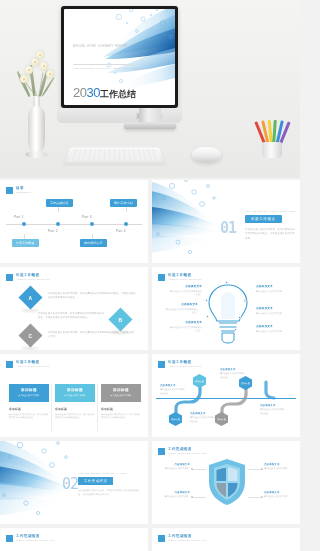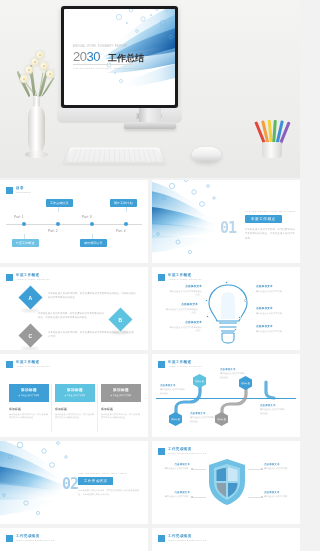--- a/index.html
+++ b/index.html
@@ -75,23 +75,23 @@
   .watermark{
     position:absolute; left:0; right:0; top:113px; text-align:center;
     font-size:5.5px; color:#9a9a9a; letter-spacing:1.6px;
   }
 
   
   .wave-art{ position:absolute; right:-4px; top:-6px; width:78px; height:108px; }
   .scr-title{ position:absolute; left:9px; top:36px; }
   .scr-eyebrow{ font-size:2.6px; color:#b9b9b9; letter-spacing:.4px; margin-bottom:1px; }
   .scr-main{ display:flex; align-items:baseline; }
-  .scr-y1{ font-size:13px; color:#8d8d8d; font-weight:300; letter-spacing:-.5px; }
+  .scr-y1{ font-size:13px; color:#8d8d8d; font-weight:300; letter-spacing:-.5px;margin-top:36px; }
   .scr-y2{ font-size:13px; color:#2d7fc4; font-weight:400; letter-spacing:-.5px; }
-  .scr-cn{ font-size:9px; color:#333; font-weight:700; margin-left:8px; }
+  .scr-cn{ font-size:9px; color:#333; font-weight:700; margin-left:0px; }
   .scr-rule{ position:absolute; left:9px; top:55px; width:60px; height:1px; background:#dcdcdc; }
   .scr-sub{ position:absolute; left:9px; top:58px; font-size:2.4px; color:#c4c4c4; letter-spacing:.3px; }
 
   
   .keyboard{
     position:absolute; left:67px; bottom:14px; width:95px; height:18px;
     background:linear-gradient(180deg,#fcfcfc,#e4e4e4);
     border-radius:2px; transform:perspective(60px) rotateX(28deg);
     box-shadow:0 1px 3px rgba(0,0,0,.08);
   }
@@ -185,21 +185,21 @@
     position:absolute; width:13px; height:14px; display:flex; align-items:center; justify-content:center;
     clip-path:polygon(50% 0%,100% 25%,100% 75%,50% 100%,0% 75%,0% 25%);
     color:#fff; font-size:2.1px; text-align:center; line-height:1.25; letter-spacing:.1px;
   }
   .plabel{ position:absolute; width:26px; }
   .plabel .pt{ font-size:2.4px; color:#3d8fc4; font-weight:700; letter-spacing:.2px; }
   .plabel .pd{ font-size:1.95px; color:#c2c2c2; line-height:1.8; margin-top:1px; }
 
   
   .sec2-art{ position:absolute; left:-14px; top:-6px; width:112px; height:95px; }
-  .sec2-no{ position:absolute; left:62px; top:34px; font-size:15px; color:#a9ceea; font-weight:700; letter-spacing:-1px; font-family:"DejaVu Sans Mono", monospace; }
+  .sec2-no{ position:absolute; left:62px; top:34px; font-size:15px; color:#a9ceea; font-weight:400; letter-spacing:-1px; font-family:"DejaVu Sans Mono", monospace; }
   .sec2-en{ position:absolute; left:78px; top:31px; font-size:2.3px; color:#c0c0c0; letter-spacing:.4px; }
   .sec2-pill{ position:absolute; left:78px; top:36px; background:#3d9fd6; color:#fff; font-size:3.4px; padding:2px 6px; letter-spacing:.5px; }
   .sec2-body{ position:absolute; left:78px; top:47px; width:62px; font-size:2.2px; color:#bdbdbd; line-height:1.95; }
 
   
   .shield-wrap{ position:absolute; left:55px; top:17px; width:40px; height:48px; }
   .sh-label{ position:absolute; width:28px; }
   .sh-label .st{ font-size:2.4px; color:#3d8fc4; font-weight:700; letter-spacing:.2px; }
   .sh-label .sd{ font-size:1.95px; color:#c2c2c2; line-height:1.8; margin-top:1px; }
   .sh-ln{ position:absolute; height:.7px; background:#e0e0e0; }

